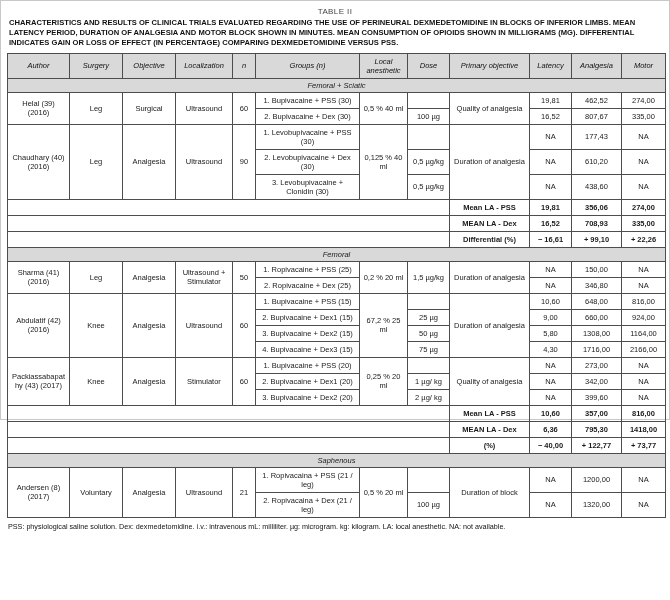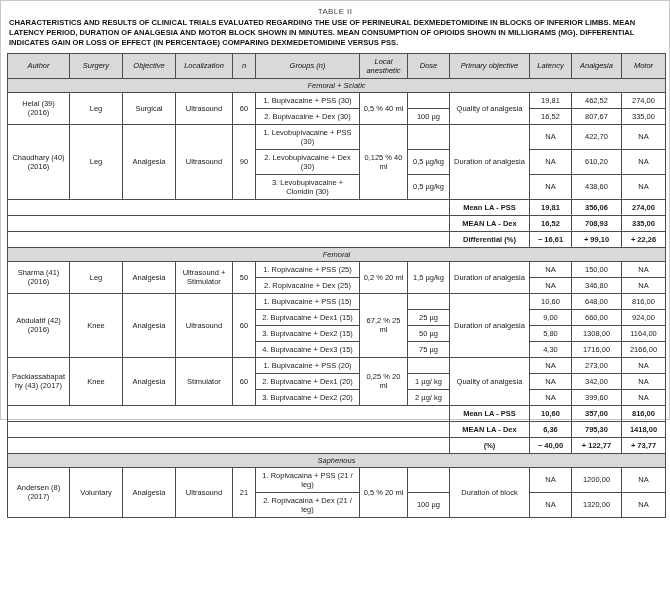--- a/index.html
+++ b/index.html
@@ -105,21 +105,21 @@
           <td rowspan="3" class="left">Chaudhary (40) (2016)</td>
           <td rowspan="3">Leg</td>
           <td rowspan="3">Analgesia</td>
           <td rowspan="3">Ultrasound</td>
           <td rowspan="3">90</td>
           <td class="left">1. Levobupivacaine + PSS (30)</td>
           <td rowspan="3">0,125 % 40 ml</td>
           <td></td>
           <td rowspan="3" class="left">Duration of analgesia</td>
           <td>NA</td>
-          <td>422,70</td>
+          <td>177,43</td>
           <td>NA</td>
         </tr>
         <tr>
           <td class="left">2. Levobupivacaine + Dex (30)</td>
           <td>0,5 µg/kg</td>
           <td>NA</td>
           <td>610,20</td>
           <td>NA</td>
         </tr>
         <tr>
@@ -277,13 +277,14 @@
         <tr>
           <td class="left">2. Ropivacaina + Dex (21 / leg)</td>
           <td>100 µg</td>
           <td>NA</td>
           <td>1320,00</td>
           <td>NA</td>
         </tr>
       </tbody>
   </table>
 
+  <div class="footnote">PSS: physiological saline solution. Dex: dexmedetomidine. i.v.: intravenous mL: milliliter. µg: microgram. kg: kilogram. LA: local anesthetic. NA: not available.</div>
 </div>
 
 </body></html>

